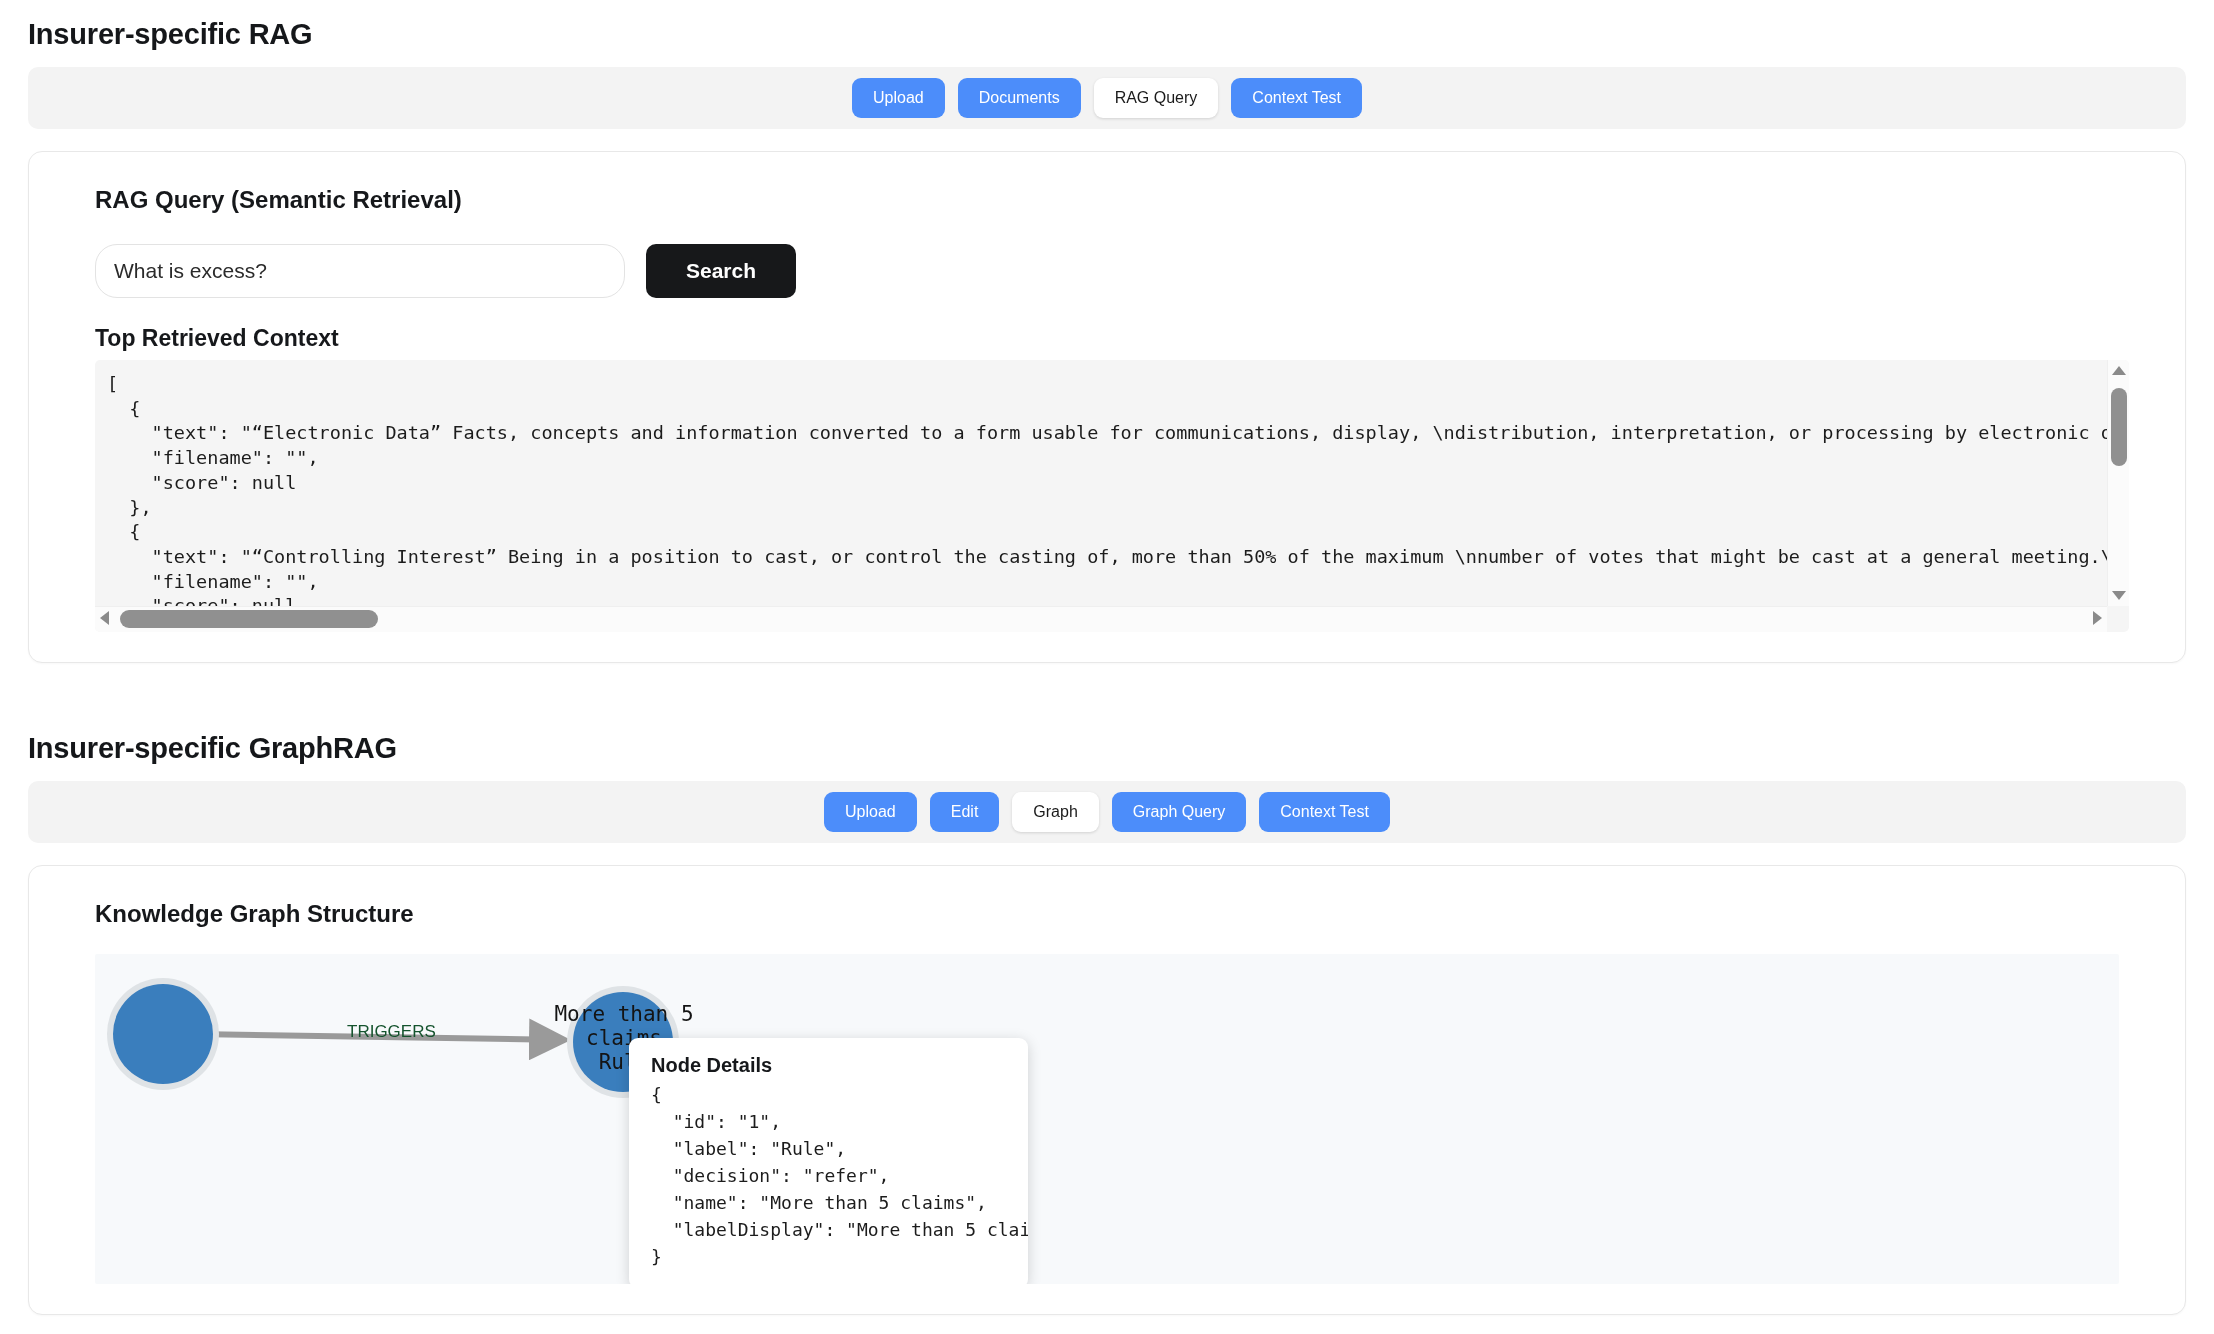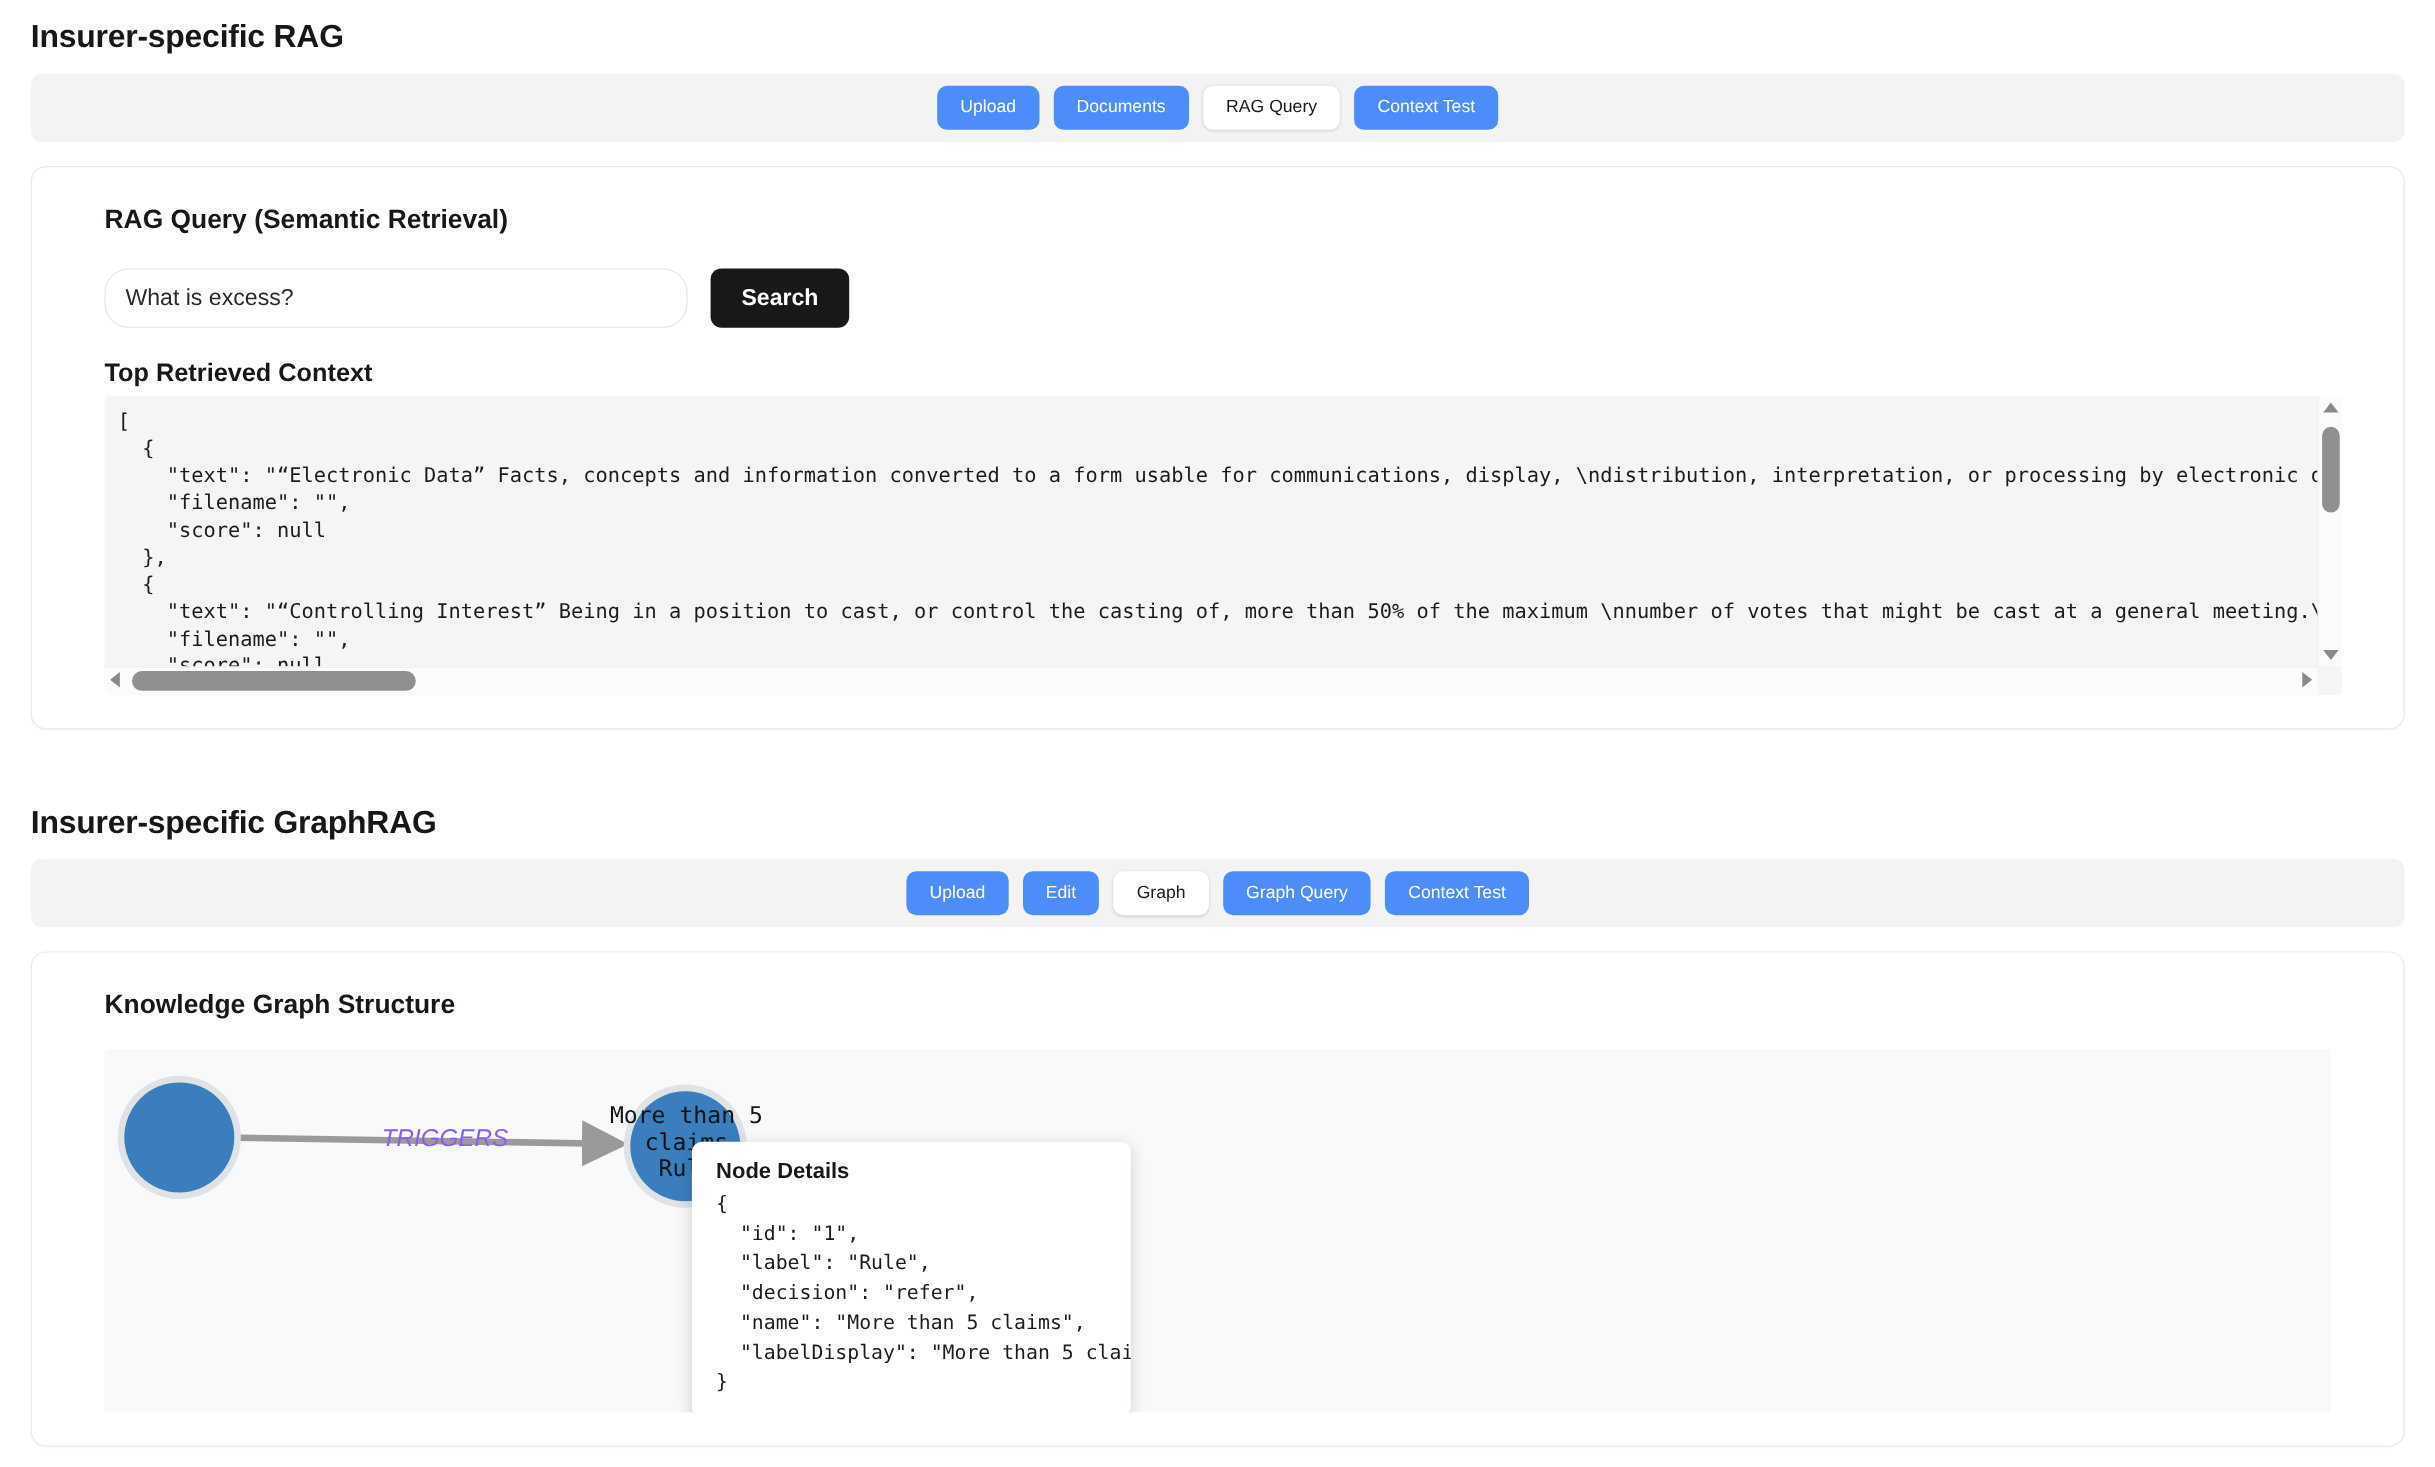--- a/index.html
+++ b/index.html
@@ -99,21 +99,21 @@
   .search-btn {
     margin-left: 21px;
     background: #17181a;
     color: #ffffff;
     border: none;
     border-radius: 10px;
     font-family: "Liberation Sans", sans-serif;
     font-size: 21px;
     font-weight: 700;
     height: 54px;
-    padding: 0 28px;
+    padding: 0 40px;
     cursor: pointer;
   }
 
   
   .sub-title {
     font-size: 23px;
     font-weight: 700;
     color: #16181b;
     margin: 27px 0 8px 30px;
   }
@@ -205,24 +205,23 @@
     font-size: 21px;
     line-height: 24px;
     color: #141414;
     text-align: center;
     white-space: pre;
     pointer-events: none;
   }
   .edge-label {
     position: absolute;
     font-family: "Liberation Sans", sans-serif;
-    font-size: 22px;
-    color: #8b5cf6;
+    font-size: 17px;
+    color: #14532d;
     background: transparent;
-    font-style: italic;
   }
 
   
   .node-details {
     position: absolute;
     background: #ffffff;
     border-radius: 9px;
     box-shadow: 0 3px 14px rgba(0,0,0,0.17);
     padding: 16px 20px 18px 22px;
     width: 399px;

